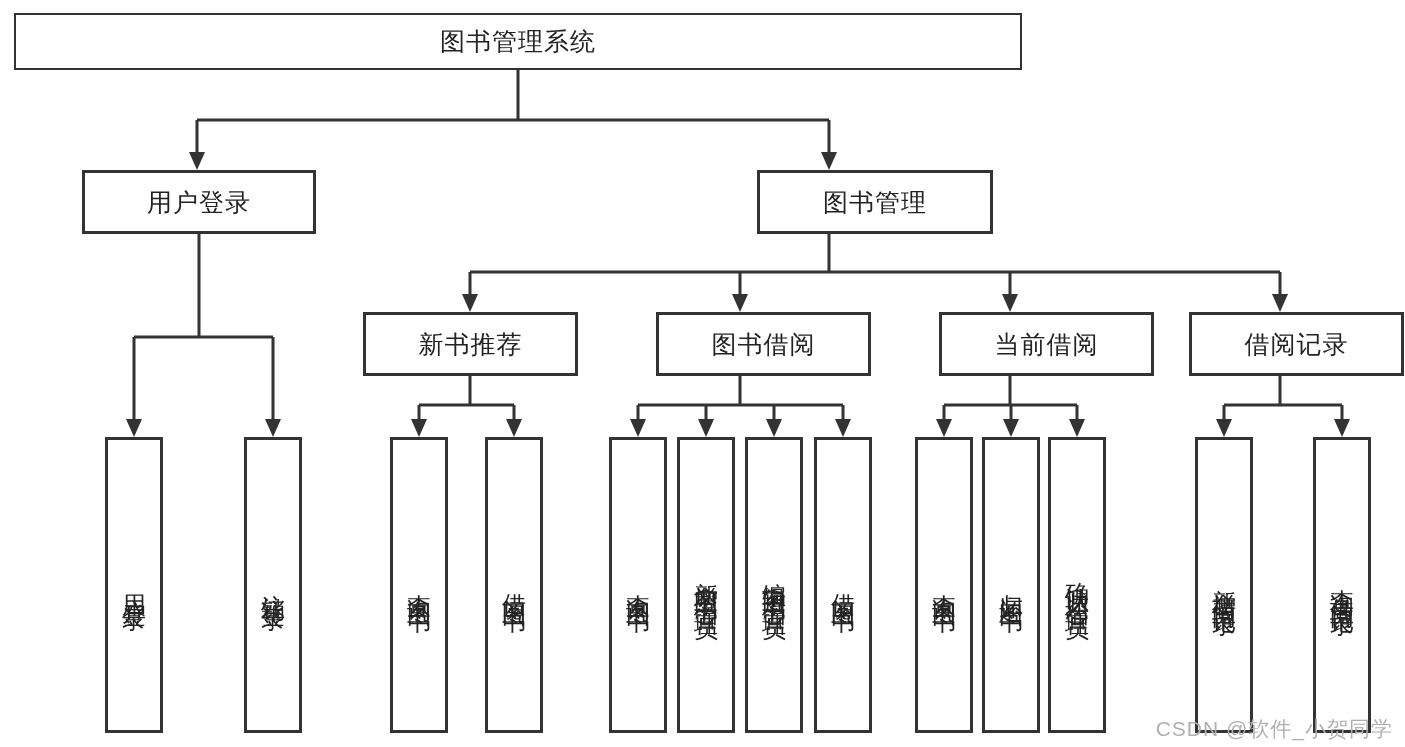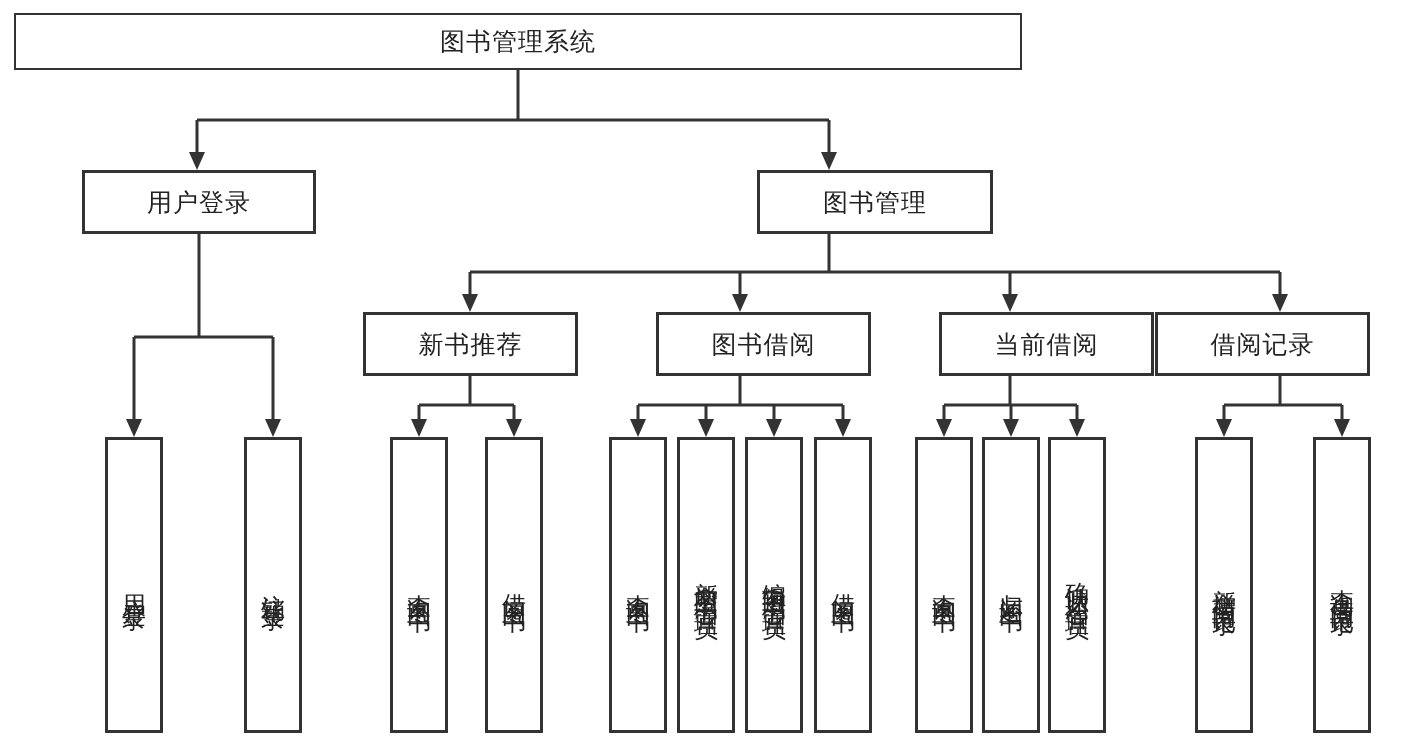--- a/index.html
+++ b/index.html
@@ -51,21 +51,21 @@
     white-space: nowrap;
   }
   
   .n-root  { left: 14px;  top: 13px;  width: 1008px; height: 57px; }
   .n-ul    { left: 82px;  top: 170px; width: 234px;  height: 64px; }
   .n-bm    { left: 711px; top: 170px; width: 236px;  height: 64px; margin-left: 46px; }
   .n-l3    { top: 312px; width: 215px; height: 64px; }
   .n-xs    { left: 363px; text-align: center; }
   .n-tb    { left: 612px; margin-left: 44px; }
   .n-db    { left: 903px; margin-left: 36px; }
-  .n-jl    { left: 1155px; }
+  .n-jl    { left: 1189px; }
   
   .v1  { left: 105px; }  .v2  { left: 244px; }
   .v3  { left: 390px; }  .v4  { left: 485px; }
   .v5  { left: 609px; }  .v6  { left: 677px; }
   .v7  { left: 745px; }  .v8  { left: 814px; }
   .v9  { left: 915px; }  .v10 { left: 982px; } .v11 { left: 1048px; }
   .v12 { left: 1195px; } .v13 { left: 1313px; }
   .watermark {
     position: absolute;
     right: 12px;
@@ -159,13 +159,14 @@
     <span class="vlbl">确认归还（管理员）</span>
   </div>
 
   <div class="vnode v12">
     <span class="vlbl">新增借阅记录</span>
   </div>
   <div class="vnode v13">
     <span class="vlbl">查询借阅记录</span>
   </div>
 
+  <div class="watermark">CSDN @软件_小贺同学</div>
 </div>
 
 </body></html>

